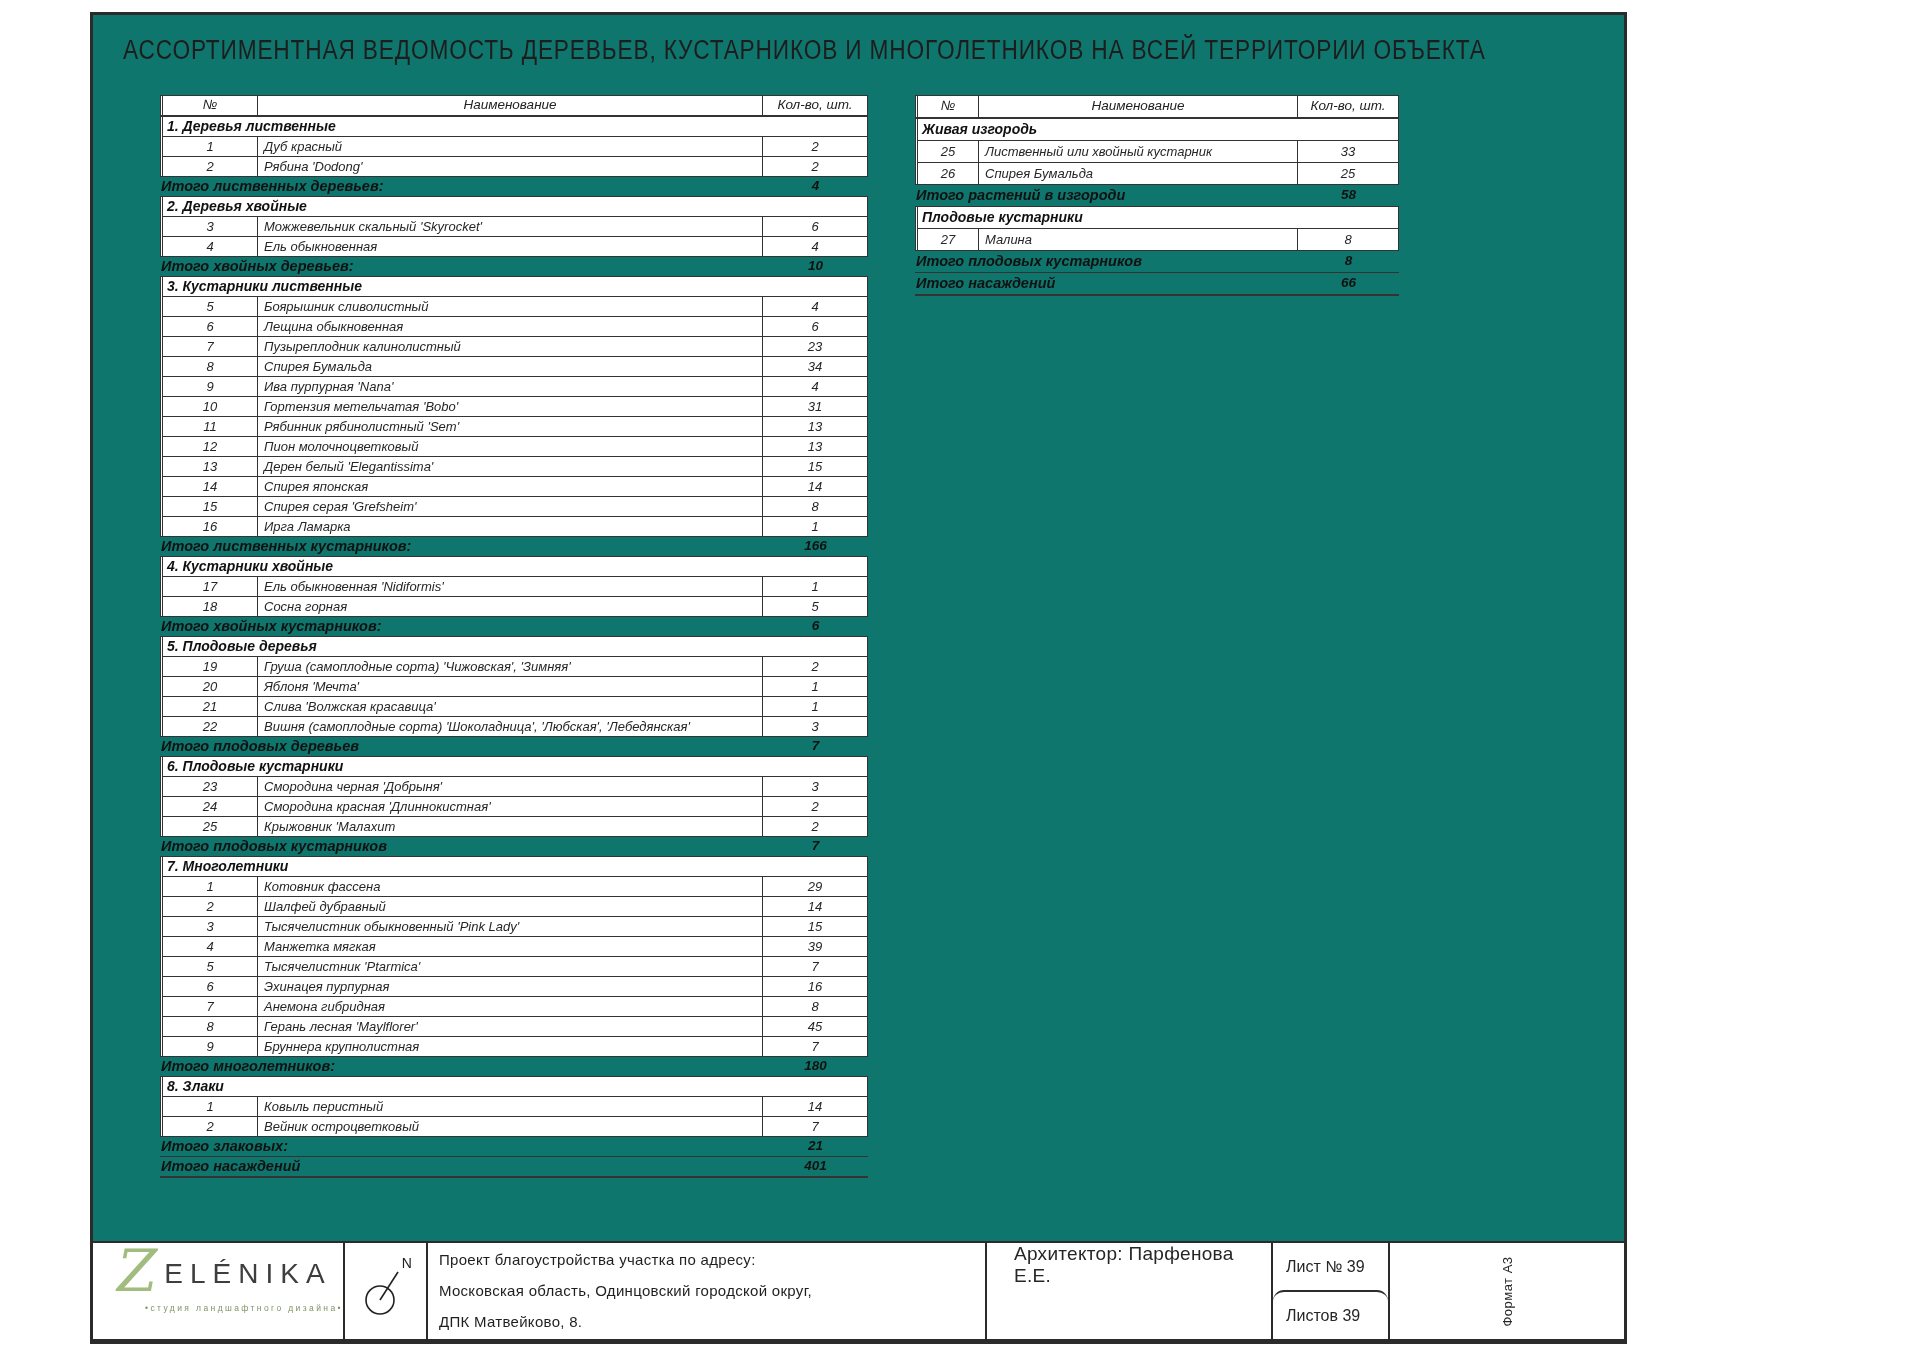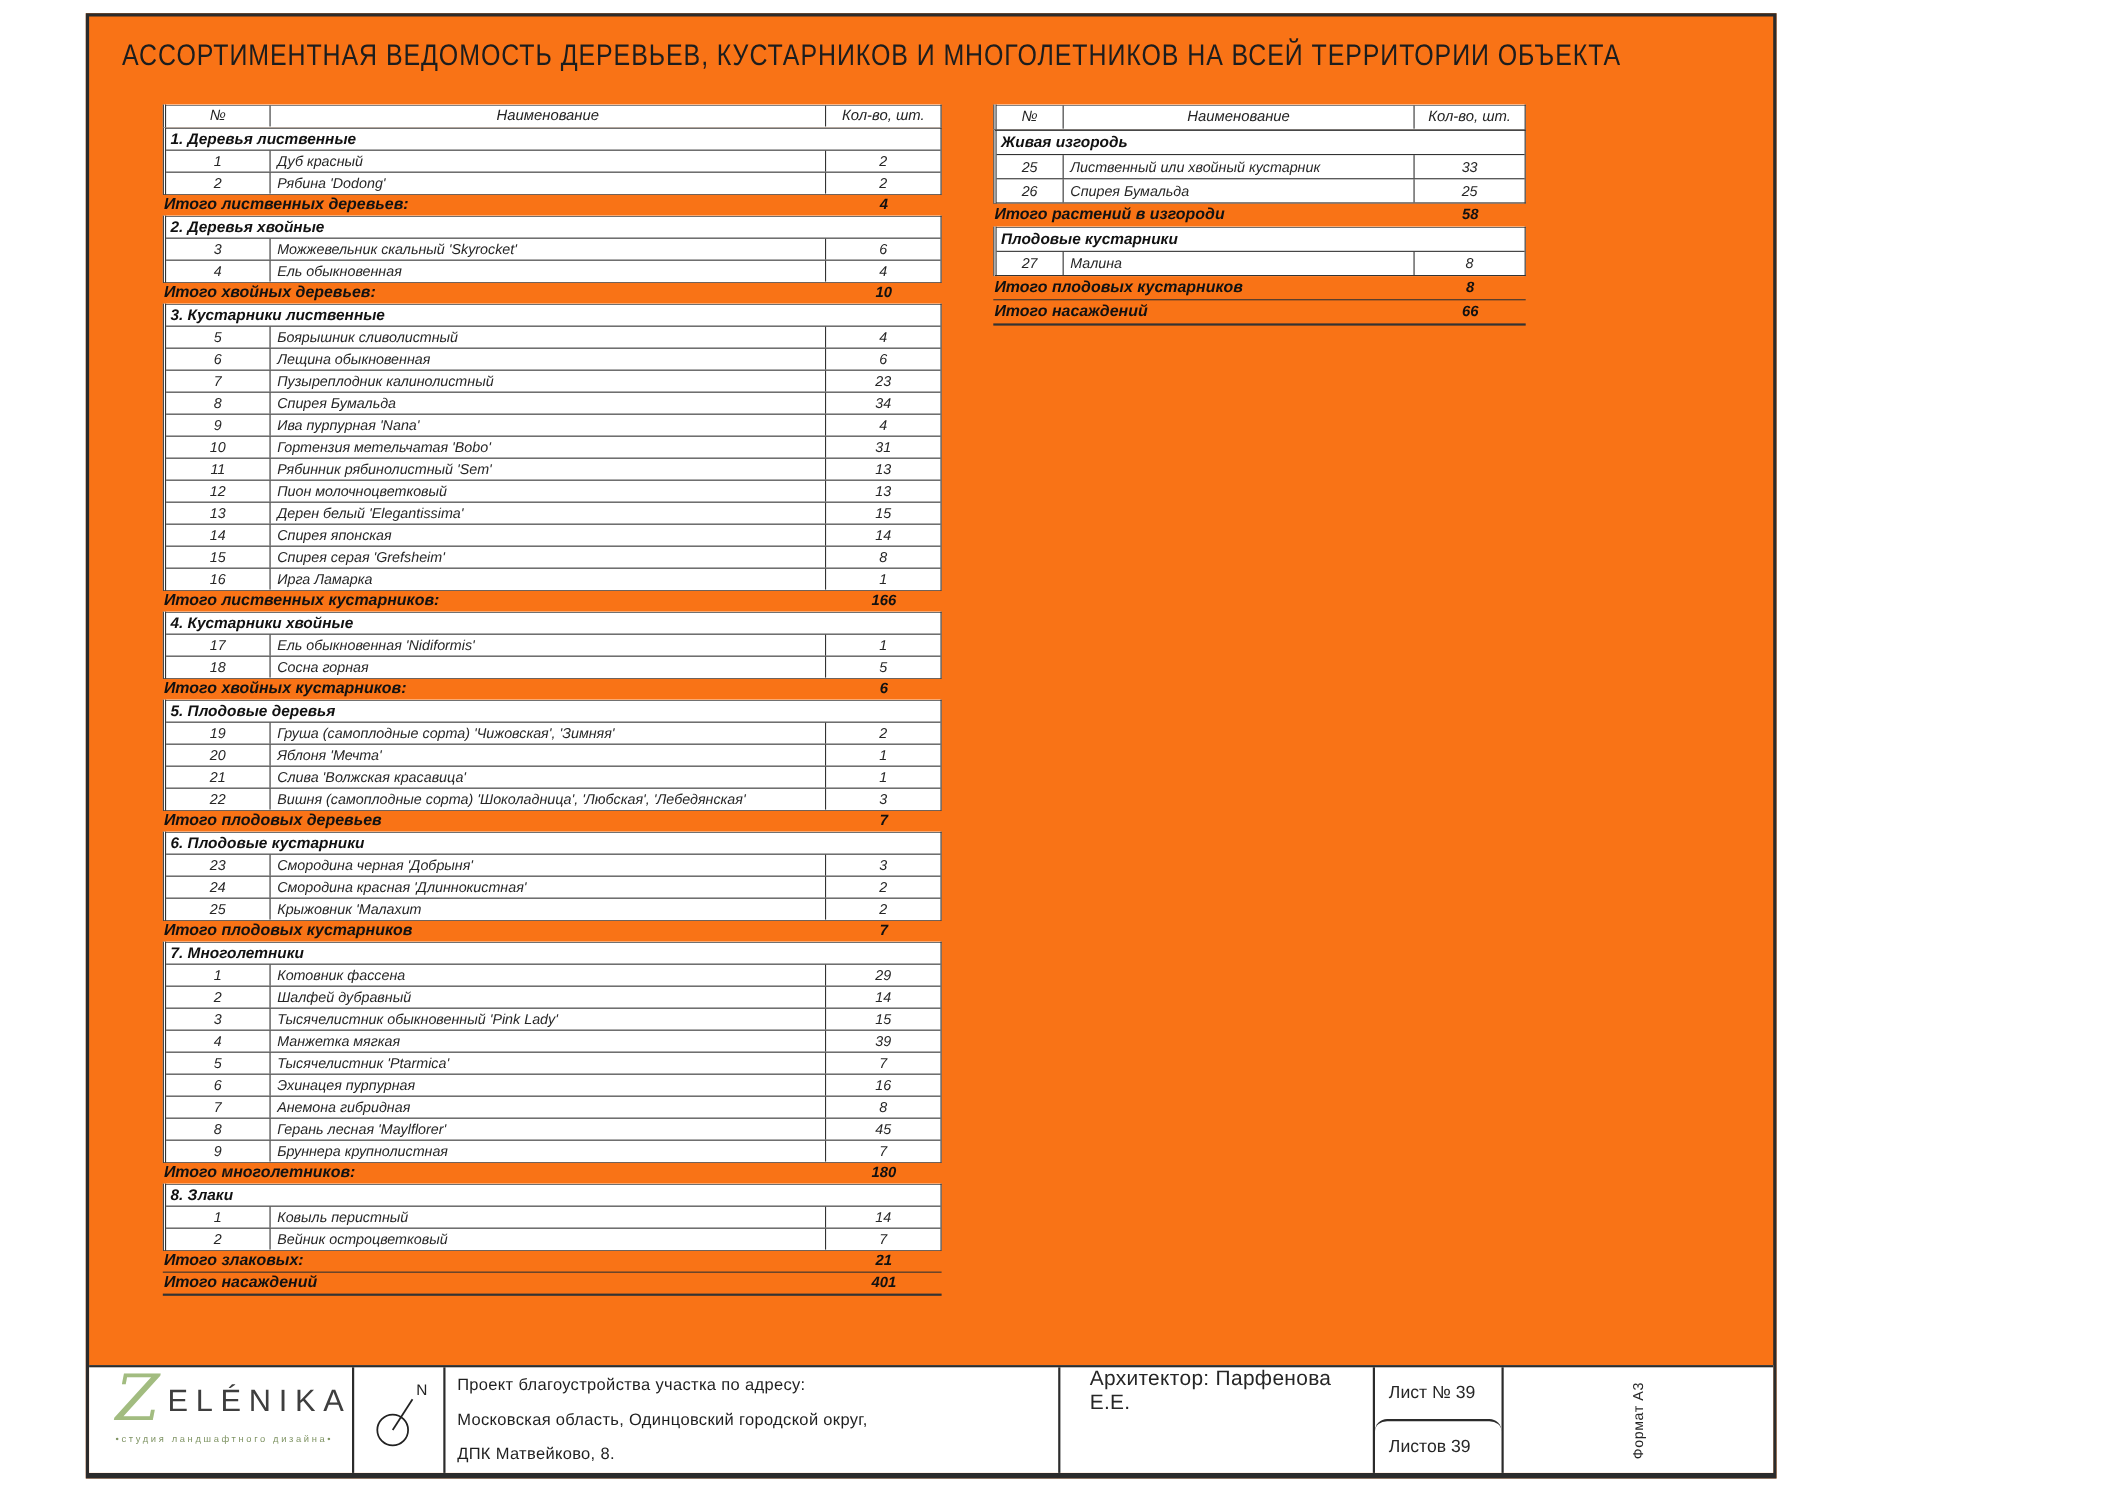--- a/index.html
+++ b/index.html
@@ -2,22 +2,22 @@
 <html><head>
 <meta charset="utf-8">
 <style>
   html,body{margin:0;padding:0;}
   body{
     width:1920px;height:1353px;position:relative;background:#ffffff;
     font-family:"Liberation Sans", sans-serif;color:#262626;
     -webkit-font-smoothing:antialiased;
   }
   .sheet{
-    position:absolute;left:78px;top:12px;width:1537px;height:1332px;
-    border:3px solid #2b2b2b;border-bottom-width:5px;background:#f97316;box-sizing:border-box;
+    position:absolute;left:90px;top:12px;width:1537px;height:1332px;
+    border:3px solid #2b2b2b;border-bottom-width:5px;background:#0f766e;box-sizing:border-box;
   }
   
   .doc-title{
     position:absolute;left:30px;top:20px;margin:0;
     font-size:27px;font-weight:normal;letter-spacing:1px;white-space:nowrap;
     transform:scaleX(0.84);transform-origin:left top;color:#1d1d1d;
   }
   
   .table{position:absolute;top:80px;}
   .left-table{left:67px;width:708px;}
@@ -44,21 +44,21 @@
   .titleblock{
     position:absolute;left:0;right:0;bottom:0;height:96px;
     border-top:2px solid #2b2b2b;display:flex;background:#fff;
   }
   .tb-cell{box-sizing:border-box;border-right:2px solid #2b2b2b;height:100%;position:relative;}
   .tb-cell:last-child{border-right:none;}
   .tb-logo{flex:0 0 171px;padding:6px 0 0 24px;}
   .logo-row{display:flex;align-items:flex-end;}
   .logo-z{font-family:"DejaVu Serif", serif;font-style:italic;font-size:58px;line-height:0.78;margin-right:7px;}
   .logo-name{font-size:28px;letter-spacing:7px;color:#3e3e3e;padding-bottom:4px;text-align:center;}
-  .logo-tagline{margin-top:9px;font-size:8.5px;letter-spacing:2.4px;white-space:nowrap;}
+  .logo-tagline{margin-top:9px;font-size:8.5px;letter-spacing:2.4px;white-space:nowrap;margin-left:28px;}
   .tb-north{flex:0 0 83px;display:flex;align-items:center;justify-content:center;}
   .north-n{position:absolute;top:12px;right:14px;font-size:14px;color:#222;}
   .tb-project{flex:0 0 559px;display:flex;flex-direction:column;justify-content:center;
     padding-left:11px;font-size:15px;line-height:20px;color:#1f1f1f;letter-spacing:0.3px;gap:11px;}
   .tb-architect{flex:0 0 286px;display:flex;align-items:flex-start;padding-left:27px;font-size:19px;letter-spacing:0.3px;}
   .tb-sheettitle{flex:0 0 274px;display:flex;flex-direction:column;justify-content:center;
     padding-left:8px;font-size:12.5px;line-height:17px;letter-spacing:0.2px;}
   .tb-sheetno{flex:0 0 117px;display:flex;flex-direction:column;}
   .tb-sheetno .half{flex:1;display:flex;align-items:center;padding-left:13px;font-size:16px;}
   .tb-sheetno .half + .half{border-top:2px solid #2b2b2b;border-radius:11px;}

